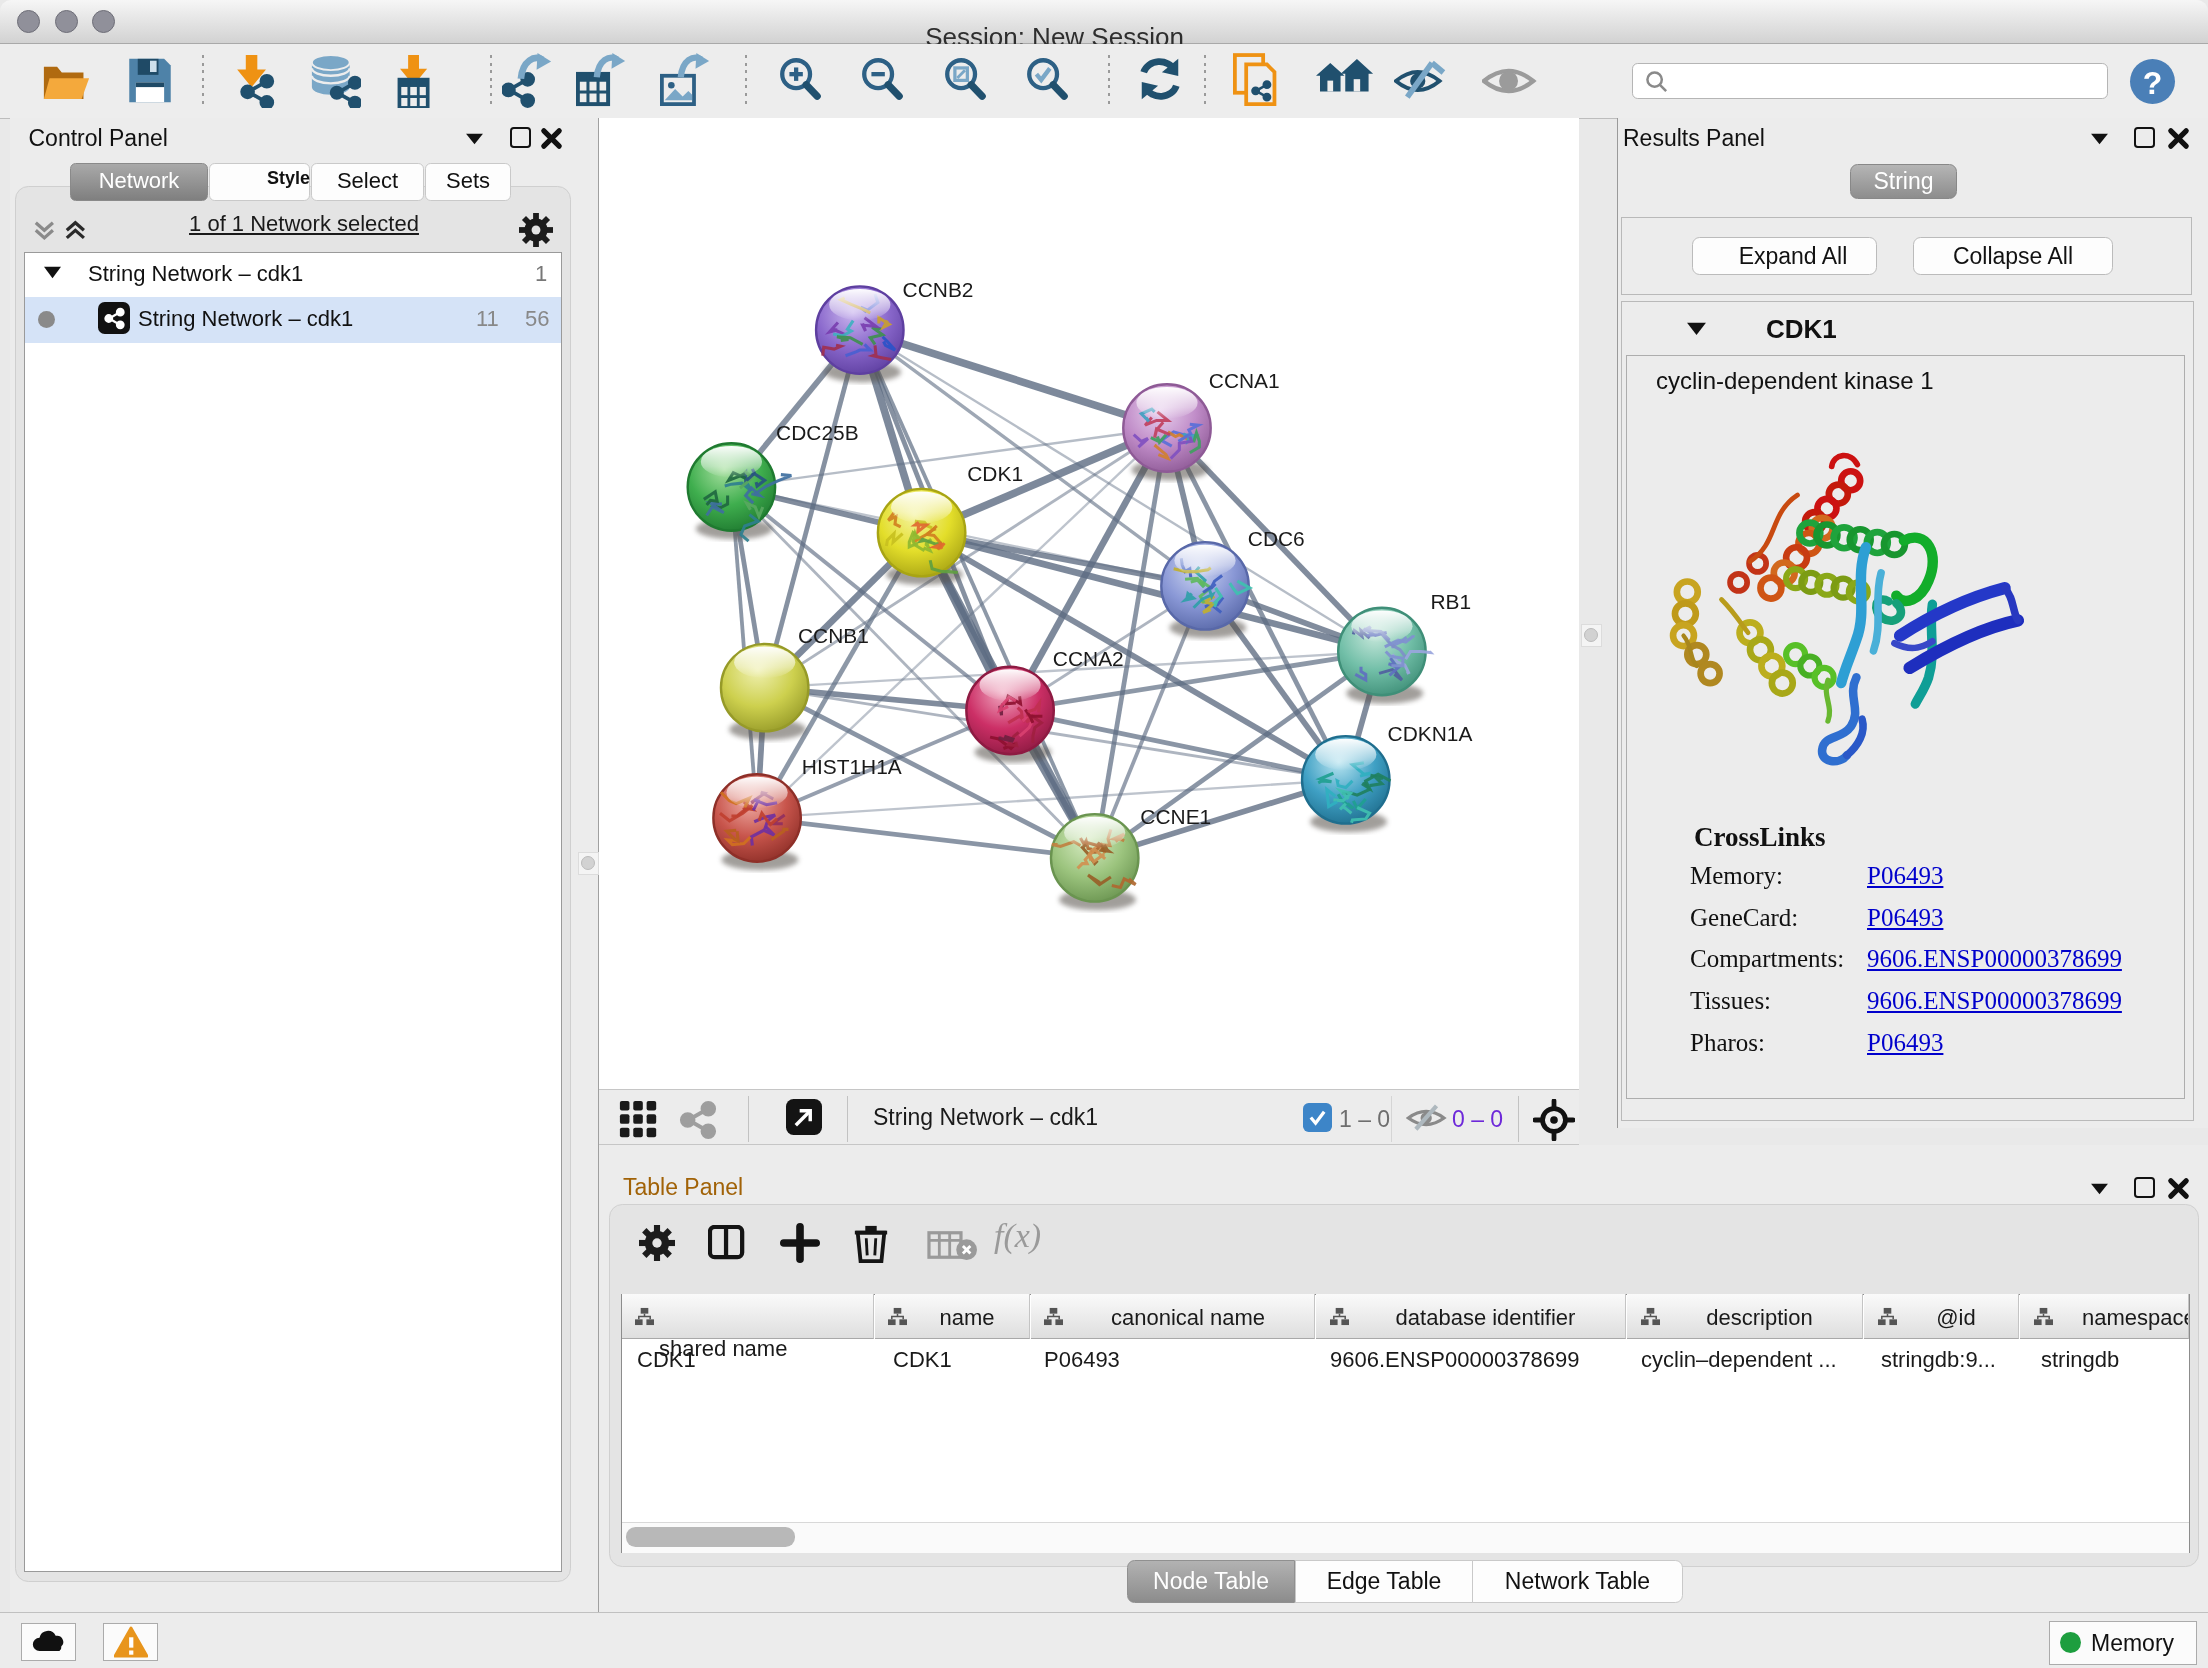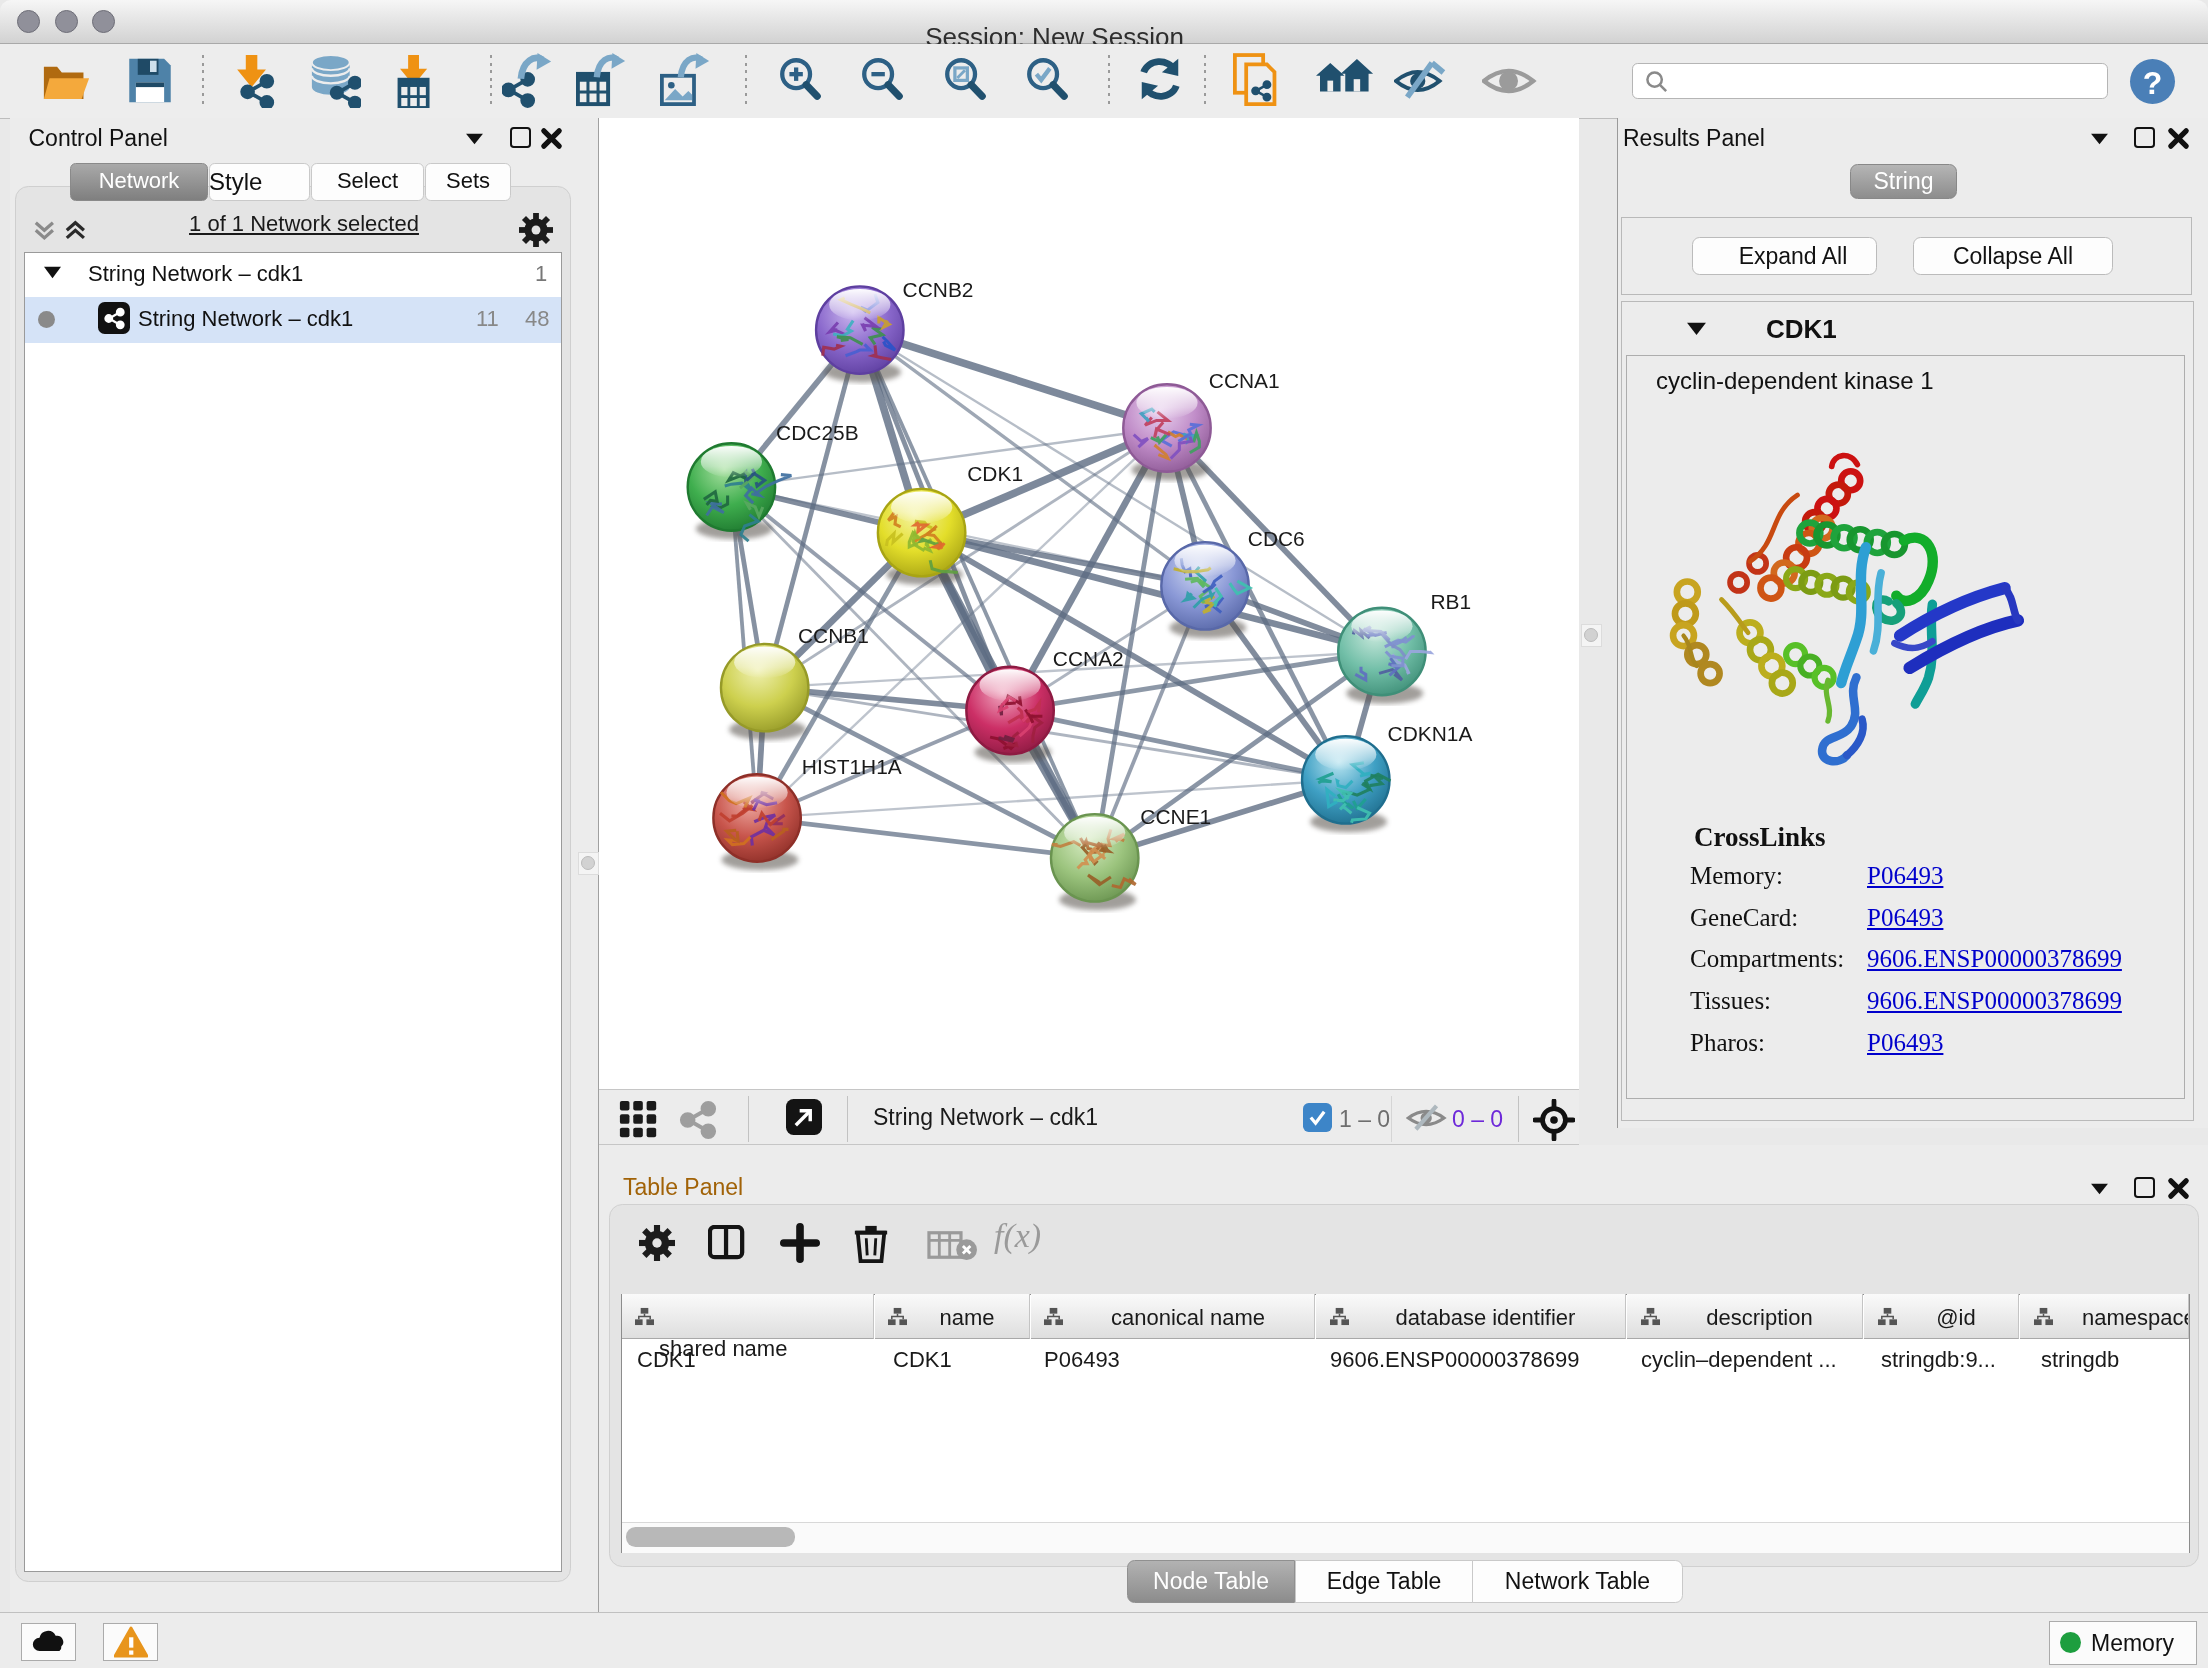--- a/index.html
+++ b/index.html
@@ -155,21 +155,21 @@
 <svg style="position:absolute;left:540px;top:127px;" width="23" height="23" viewBox="0 0 24 24">
     <g stroke="#111" stroke-width="5.5" stroke-linecap="round">
       <line x1="4" y1="4" x2="20" y2="20"></line>
       <line x1="20" y1="4" x2="4" y2="20"></line>
     </g>
   </svg>
 <div style="position:absolute;left:15px;top:186px;width:556px;height:1396px;background:#e4e4e4;border:1px solid #cfcfcf;border-radius:13.3px;box-sizing:border-box;"></div>
 <div style="position:absolute;left:70px;top:163px;width:138px;height:38px;background:linear-gradient(#a9a9a9,#7f7f7f);border:1px solid #8a8a8a;border-radius:5.7px;box-sizing:border-box;z-index:3;"></div>
 <div style="position:absolute;left:70px;top:168px;font-size:22px;color:#ffffff;font-weight:normal;font-family:'Liberation Sans',sans-serif;white-space:nowrap;width:138px;text-align:center;z-index:4;">Network</div>
 <div style="position:absolute;left:209px;top:163px;width:101px;height:38px;background:#fdfdfd;border:1px solid #c9c9c9;border-radius:5.7px;box-sizing:border-box;z-index:3;"></div>
-<div style="position:absolute;left:209px;top:168px;font-size:24px;color:#111;font-weight:normal;font-family:'Liberation Sans',sans-serif;white-space:nowrap;width:101px;text-align:left;z-index:4;">Style</div>
+<div style="position:absolute;left:209px;top:168px;font-size:18px;color:#111;font-weight:bold;font-family:'Liberation Sans',sans-serif;white-space:nowrap;width:101px;text-align:right;z-index:4;">Style</div>
 <div style="position:absolute;left:311px;top:163px;width:113px;height:38px;background:#fdfdfd;border:1px solid #c9c9c9;border-radius:5.7px;box-sizing:border-box;z-index:3;"></div>
 <div style="position:absolute;left:311px;top:168px;font-size:22px;color:#111;font-weight:normal;font-family:'Liberation Sans',sans-serif;white-space:nowrap;width:113px;text-align:center;z-index:4;">Select</div>
 <div style="position:absolute;left:425px;top:163px;width:86px;height:38px;background:#fdfdfd;border:1px solid #c9c9c9;border-radius:5.7px;box-sizing:border-box;z-index:3;"></div>
 <div style="position:absolute;left:425px;top:168px;font-size:22px;color:#111;font-weight:normal;font-family:'Liberation Sans',sans-serif;white-space:nowrap;width:86px;text-align:center;z-index:4;">Sets</div>
 <svg style="position:absolute;left:32px;top:217px;" width="28.5" height="28.5" viewBox="0 0 30 30">
     <g fill="none" stroke="#8a8a8a" stroke-width="3.4">
       <path d="M4 6 L13 14 L22 6"></path>
       <path d="M4 14 L13 22 L22 14"></path>
     </g>
   </svg>
@@ -205,21 +205,21 @@
     <g stroke="#ffffff" stroke-width="2.4" fill="#ffffff">
       <line x1="6.4" y1="12.0" x2="17.6" y2="5.6"></line>
       <line x1="6.4" y1="12.0" x2="17.6" y2="18.4"></line>
       <circle cx="6.0" cy="12.0" r="3.4000000000000004"></circle>
       <circle cx="18.0" cy="5.4" r="3.4000000000000004"></circle>
       <circle cx="18.0" cy="18.599999999999998" r="3.4000000000000004"></circle>
     </g>
   </svg>
 <div style="position:absolute;left:138px;top:306px;font-size:22px;color:#111;font-weight:normal;font-family:'Liberation Sans',sans-serif;white-space:nowrap;">String Network – cdk1</div>
 <div style="position:absolute;left:476px;top:306px;font-size:22px;color:#888;font-weight:normal;font-family:'Liberation Sans',sans-serif;white-space:nowrap;">11</div>
-<div style="position:absolute;left:525px;top:306px;font-size:22px;color:#888;font-weight:normal;font-family:'Liberation Sans',sans-serif;white-space:nowrap;">48</div>
+<div style="position:absolute;left:525px;top:306px;font-size:22px;color:#888;font-weight:normal;font-family:'Liberation Sans',sans-serif;white-space:nowrap;">56</div>
 <div style="position:absolute;left:599px;top:118px;width:980px;height:971px;background:#ffffff;"></div>
 <svg style="position:absolute;left:599px;top:118px" width="980" height="971" viewBox="0 0 1030 1021">
     <defs>
       <radialGradient id="gB2" cx="0.42" cy="0.30" r="0.75">
         <stop offset="0" stop-color="#cbb7ee"></stop>
         <stop offset="0.55" stop-color="#8a68cc"></stop>
         <stop offset="1" stop-color="#5e3fa0"></stop>
       </radialGradient>
       <linearGradient id="hB2" x1="0" y1="0" x2="0" y2="1">
         <stop offset="0" stop-color="#ffffff" stop-opacity="0.98"></stop>

